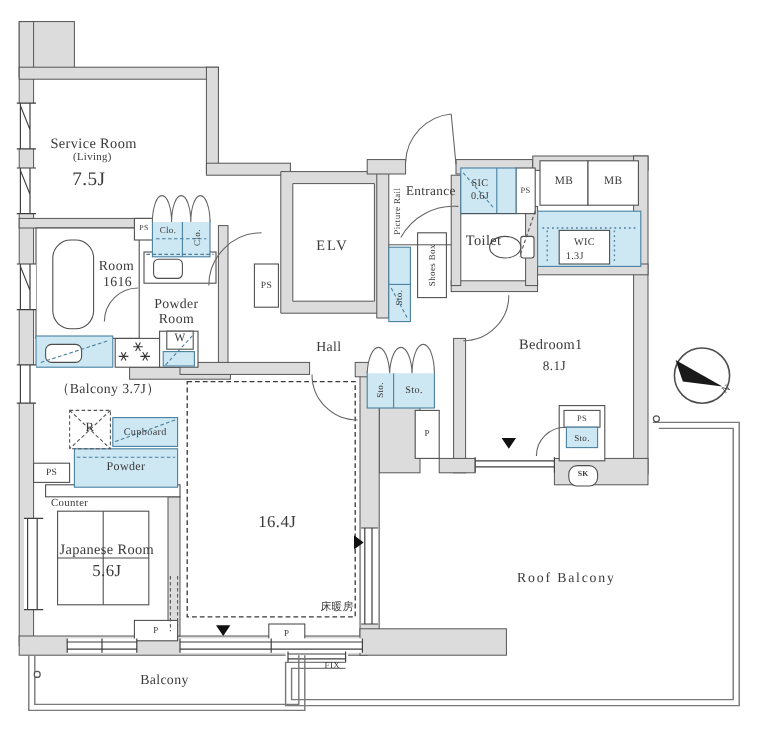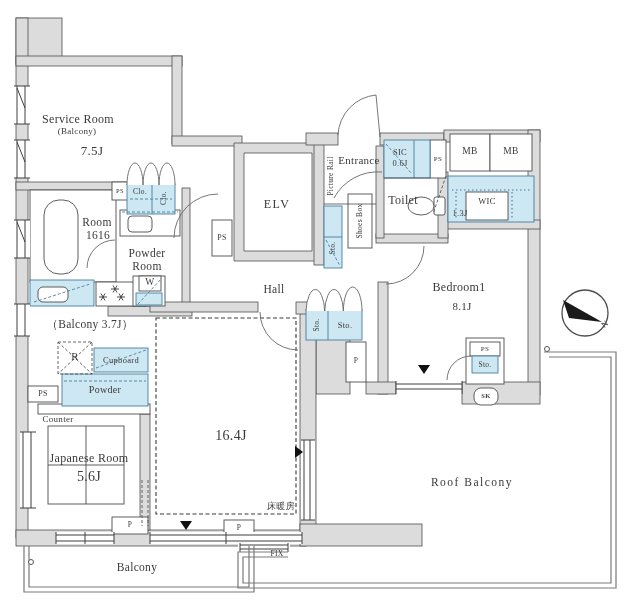--- a/index.html
+++ b/index.html
@@ -195,22 +195,22 @@
     <path d="M384,178 H430"></path>
   </g>
 
   <g stroke="#4d4d4d" stroke-width="0.9" fill="none">
     <rect x="48" y="426" width="76" height="78"></rect>
     <path d="M86,426 V504 M48,465 H124"></path>
   </g>
 </svg>
 
 <div class="lb" style="left:78px;top:119px;font-size:12px">Service Room</div>
-<div class="lb" style="left:77px;top:131px;font-size:9px">(Balcony)</div>
-<div class="lb" style="left:92px;top:150px;font-size:13px">7.5J</div>
+<div class="lb" style="left:77px;top:131px;font-size:9px">(Living)</div>
+<div class="lb" style="left:74px;top:150px;font-size:16px">7.5J</div>
 <div class="lb" style="left:97px;top:223px;font-size:11.5px">Room</div>
 <div class="lb" style="left:98px;top:236px;font-size:11.5px">1616</div>
 <div class="lb" style="left:147px;top:254px;font-size:11.5px">Powder</div>
 <div class="lb" style="left:147px;top:267px;font-size:11.5px">Room</div>
 <div class="lb" style="left:90px;top:325px;font-size:11.5px">（Balcony 3.7J）</div>
 <div class="lb" style="left:231px;top:436px;font-size:14px">16.4J</div>
 <div class="lb" style="left:281px;top:506px;font-size:9px">床暖房</div>
 <div class="lb" style="left:89px;top:458px;font-size:12px">Japanese Room</div>
 <div class="lb" style="left:89px;top:477px;font-size:14px">5.6J</div>
 <div class="lb" style="left:459px;top:287px;font-size:12px">Bedroom1</div>
@@ -226,21 +226,21 @@
 <div class="lb" style="left:140px;top:192px;font-size:7.5px">Clo.</div>
 <div class="lb v" style="left:164px;top:198px;font-size:7.5px">Clo.</div>
 <div class="lb" style="left:121px;top:360px;font-size:8.5px">Cupboard</div>
 <div class="lb" style="left:105px;top:390px;font-size:10px">Powder</div>
 <div class="lb" style="left:58px;top:419px;font-size:9px">Counter</div>
 <div class="lb" style="left:75px;top:357px;font-size:10.5px">R</div>
 <div class="lb" style="left:150px;top:283px;font-size:9.5px">W</div>
 <div class="lb" style="left:400px;top:152px;font-size:8.5px">SIC</div>
 <div class="lb" style="left:400px;top:163px;font-size:8.5px">0.6J</div>
 <div class="lb" style="left:487px;top:201px;font-size:8.5px">WIC</div>
-<div class="lb" style="left:460px;top:213px;font-size:8.5px">1.3J</div>
+<div class="lb" style="left:479px;top:213px;font-size:8.5px">1.3J</div>
 <div class="lb" style="left:470px;top:152px;font-size:9.5px">MB</div>
 <div class="lb" style="left:511px;top:152px;font-size:9.5px">MB</div>
 <div class="lb" style="left:120px;top:191px;font-size:6.5px">PS</div>
 <div class="lb" style="left:222px;top:238px;font-size:8px">PS</div>
 <div class="lb" style="left:438px;top:159px;font-size:7px">PS</div>
 <div class="lb" style="left:43px;top:394px;font-size:8px">PS</div>
 <div class="lb" style="left:485px;top:349px;font-size:7px">PS</div>
 <div class="lb v" style="left:333px;top:248px;font-size:7.5px">Sto.</div>
 <div class="lb v" style="left:317px;top:325px;font-size:7.5px">Sto.</div>
 <div class="lb" style="left:345px;top:325px;font-size:8.5px">Sto.</div>

